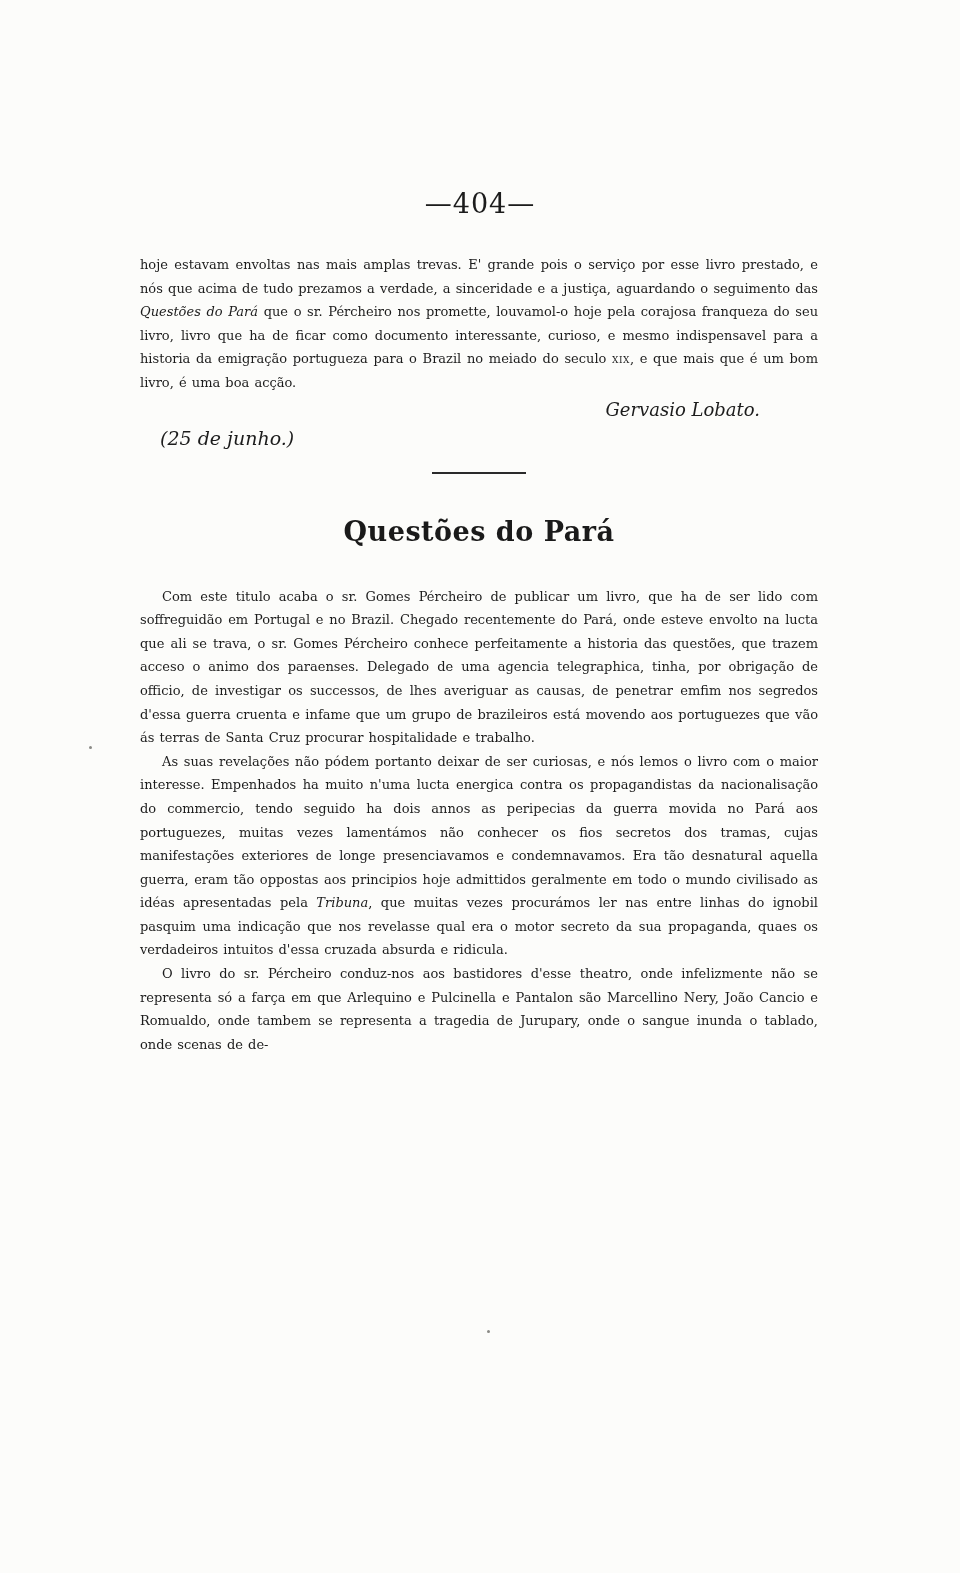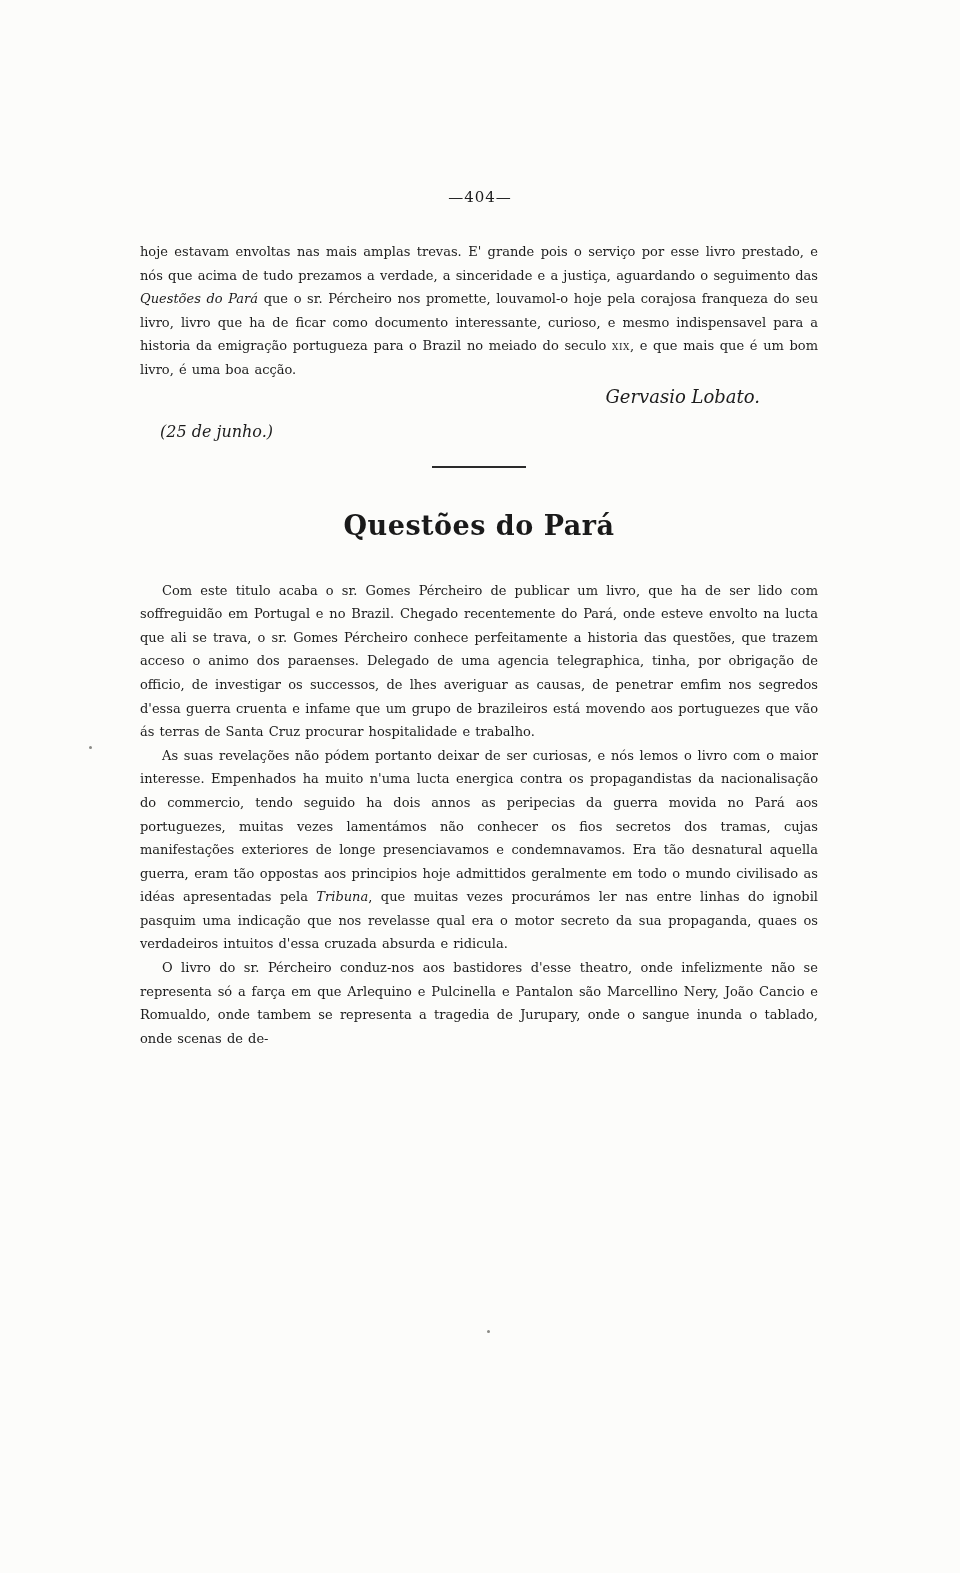--- a/index.html
+++ b/index.html
@@ -14,21 +14,21 @@
     margin: 0 auto;
     background: #fcfcfa;
     box-sizing: border-box;
     font-family: "DejaVu Serif", "Liberation Serif", serif;
     color: #1c1c1c;
     overflow: hidden;
   }
   .page-number {
     padding-top: 188px;
     text-align: center;
-    font-size: 15px;
+    font-size: 27px;
     letter-spacing: 1px;
     margin-bottom: 34px;
   }
   .content {
     width: 678px;
     margin-left: 140px;
   }
   p.body-text {
     margin: 0;
     font-size: 13px;
@@ -42,22 +42,22 @@
   }
   .signature {
     margin: 3px 0 0 0;
     font-size: 18px;
     line-height: 24px;
     font-style: italic;
     text-align: right;
     padding-right: 58px;
   }
   .date-note {
-    margin: 11px 0 0 0;
-    font-size: 16px;
+    margin: 4px 0 0 0;
+    font-size: 19px;
     line-height: 24px;
     font-style: italic;
     text-align: left;
     text-indent: 20px;
   }
   .divider {
     width: 94px;
     height: 2px;
     background: #2a2a2a;
     margin: 22px auto 0 auto;

